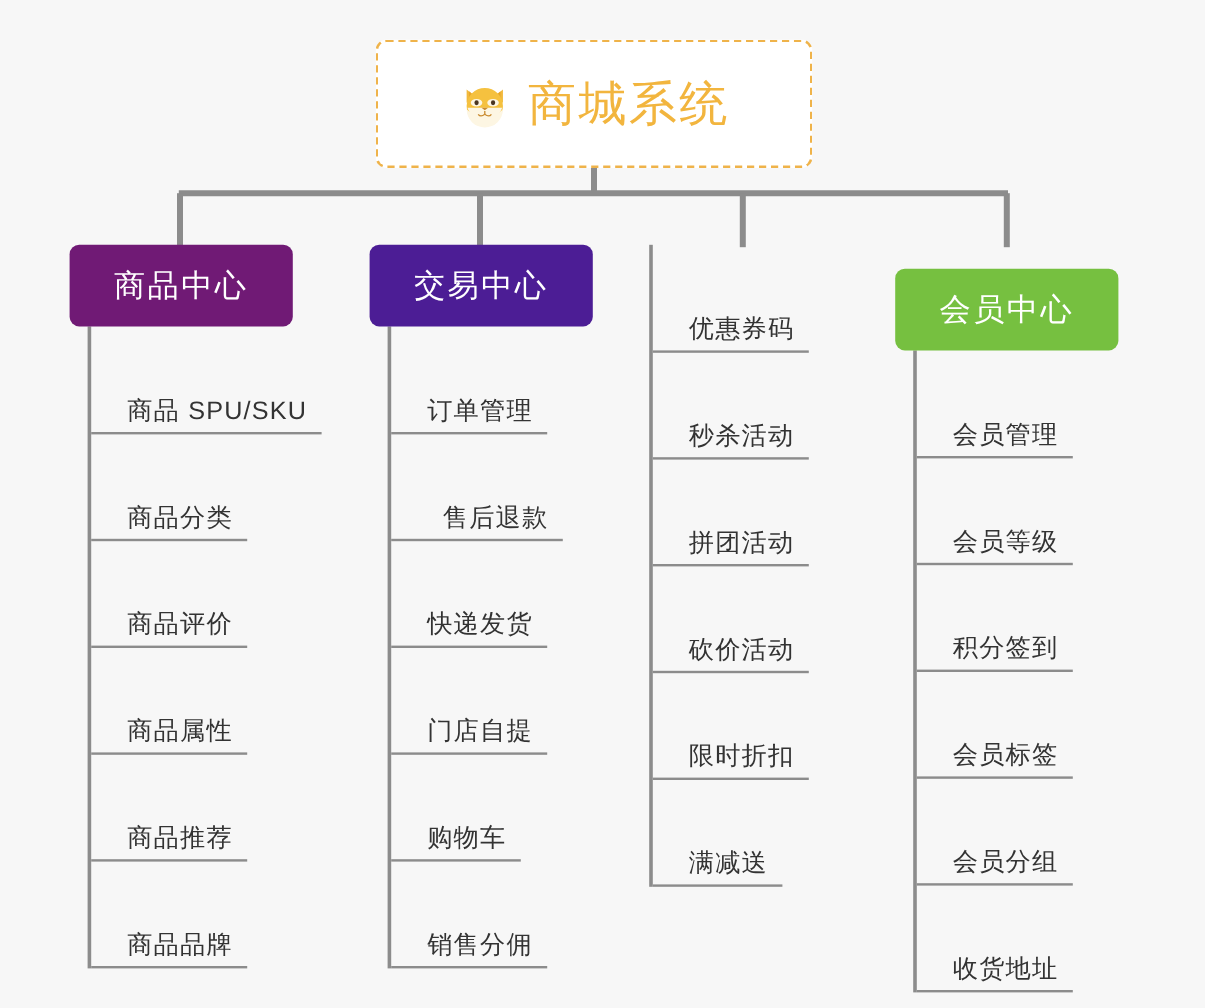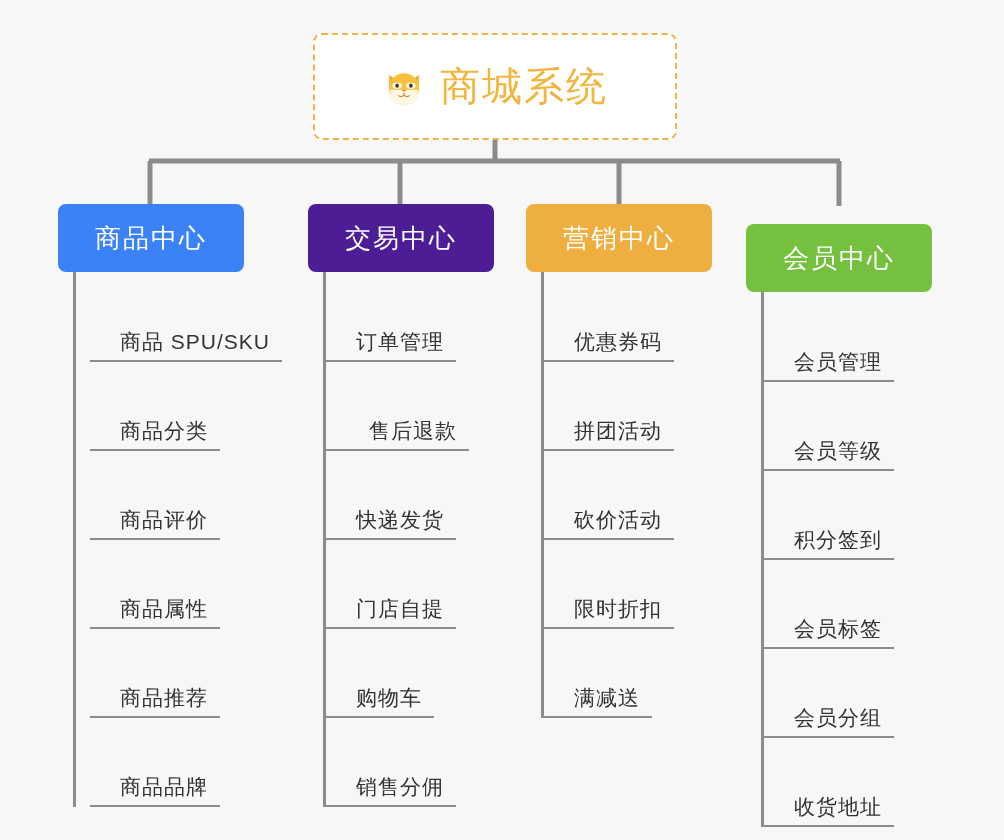--- a/index.html
+++ b/index.html
@@ -148,22 +148,22 @@
         <path d="M32 40 v4" stroke="#c98a2e" stroke-width="1.6" fill="none"></path>
         <path d="M32 44 q-5 4 -8 0" stroke="#c98a2e" stroke-width="1.6" fill="none"></path>
         <path d="M32 44 q5 4 8 0" stroke="#c98a2e" stroke-width="1.6" fill="none"></path>
       </svg>
     </span>
     <span class="root-title" style="color: rgb(242, 181, 62);">商城系统</span>
   </div>
 
   <div id="branch-container">
       <div class="column c0">
-        <div class="category-header" style="background: #3b82f6;">商品中心</div>
-        <div class="items" style="border-left-color: rgb(140, 140, 140); padding-left: 14px;">
+        <div class="category-header" style="background: #701a75;">商品中心</div>
+        <div class="items" style="border-left-color: rgb(140, 140, 140);">
           <div class="item">
             <span class="item-label" style="border-bottom-color: rgb(140, 140, 140);">商品 SPU/SKU</span>
           </div>
           <div class="item">
             <span class="item-label" style="border-bottom-color: rgb(140, 140, 140);">商品分类</span>
           </div>
           <div class="item">
             <span class="item-label" style="border-bottom-color: rgb(140, 140, 140);">商品评价</span>
           </div>
           <div class="item">
@@ -194,24 +194,26 @@
           </div>
           <div class="item">
             <span class="item-label" style="border-bottom-color: rgb(140, 140, 140);">购物车</span>
           </div>
           <div class="item">
             <span class="item-label" style="border-bottom-color: rgb(140, 140, 140);">销售分佣</span>
           </div>
         </div>
       </div>
       <div class="column c2">
-        <div class="category-header" style="background: rgb(238, 174, 64);">营销中心</div>
         <div class="items" style="border-left-color: rgb(140, 140, 140);">
           <div class="item">
             <span class="item-label" style="border-bottom-color: rgb(140, 140, 140);">优惠券码</span>
+          </div>
+          <div class="item">
+            <span class="item-label" style="border-bottom-color: rgb(140, 140, 140);">秒杀活动</span>
           </div>
           <div class="item">
             <span class="item-label" style="border-bottom-color: rgb(140, 140, 140);">拼团活动</span>
           </div>
           <div class="item">
             <span class="item-label" style="border-bottom-color: rgb(140, 140, 140); margin-top: 12px;">砍价活动</span>
           </div>
           <div class="item">
             <span class="item-label" style="border-bottom-color: rgb(140, 140, 140);">限时折扣</span>
           </div>

